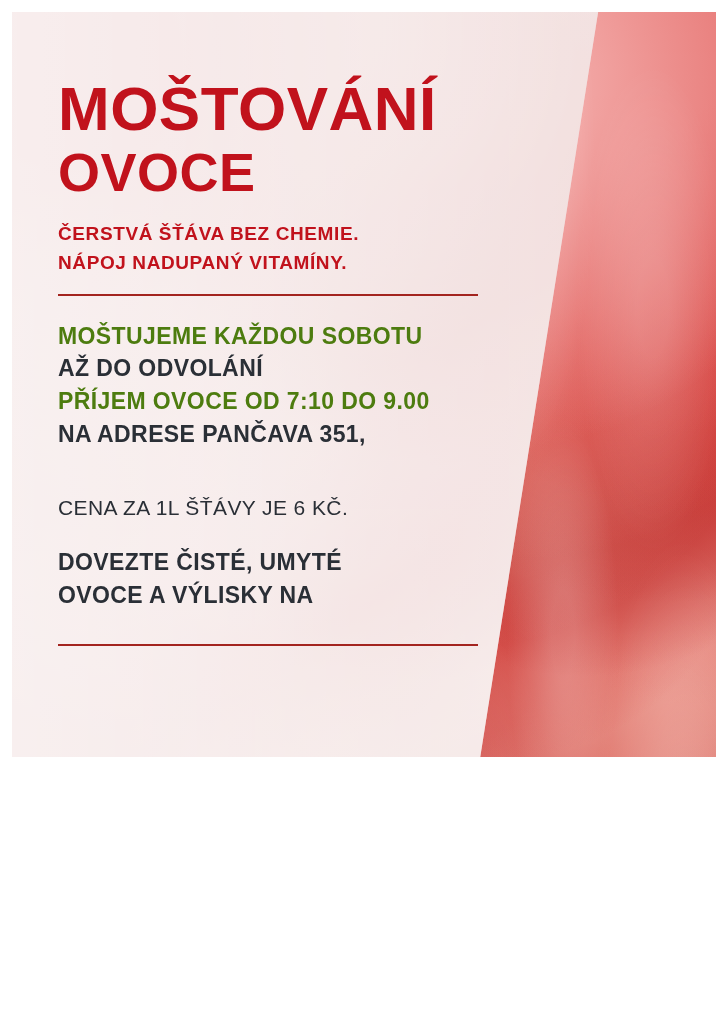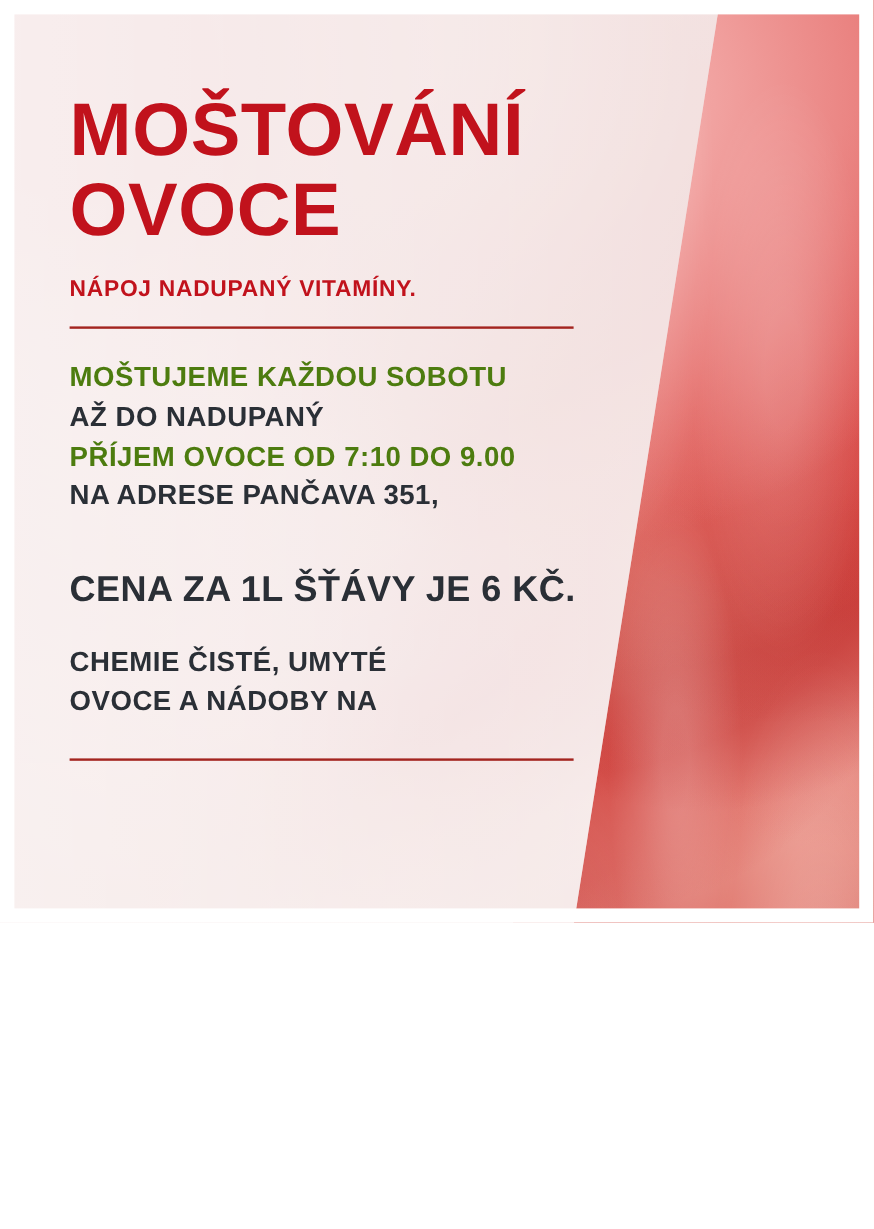--- a/index.html
+++ b/index.html
@@ -141,21 +141,21 @@
     color: #c1121c;
     font-size: 62px;
     line-height: 0.95;
     font-weight: bold;
     letter-spacing: 0.5px;
     margin: 0 0 4px 0;
     white-space: nowrap;
   }
   .title-line2 {
     color: #c1121c;
-    font-size: 62px;
+    font-size: 54px;
     line-height: 1.0;
     font-weight: bold;
     letter-spacing: 0.5px;
     margin: 6px 0 20px 0;
   }
 
   .subtitle {
     color: #c1121c;
     font-size: 19px;
     font-weight: bold;
@@ -184,22 +184,22 @@
     line-height: 1.42;
     margin: 0;
   }
   .red { color: #4d7c0f; }
   .dark { color: #2a2f36; }
 
   .gap-lg { height: 46px; }
   .gap-md { height: 26px; }
 
   .price {
-    font-size: 30px;
-    font-weight: bold;
+    font-size: 21px;
+    font-weight: normal;
     color: #2a2f36;
     letter-spacing: 0.4px;
     margin: 0;
   }
 
   .organizer {
     font-size: 19px;
     font-weight: bold;
     color: #2a2f36;
     letter-spacing: 0.5px;
@@ -220,36 +220,37 @@
     <div class="white-wash"></div>
   </div>
 
   <div class="diagonal-edge"></div>
 
   <div class="text-block">
 
     <div class="title">MOŠTOVÁNÍ</div>
     <div class="title-line2">OVOCE</div>
 
+    <p class="subtitle">ČERSTVÁ ŠŤÁVA BEZ CHEMIE.</p>
     <p class="subtitle">NÁPOJ NADUPANÝ VITAMÍNY.</p>
 
     <hr class="rule">
 
     <p class="line red">MOŠTUJEME KAŽDOU SOBOTU</p>
-    <p class="line dark">AŽ DO NADUPANÝ</p>
+    <p class="line dark">AŽ DO ODVOLÁNÍ</p>
     <p class="line red">PŘÍJEM OVOCE OD 7:10 DO 9.00</p>
     <p class="line dark">NA ADRESE PANČAVA 351,</p>
 
     <div class="gap-lg"></div>
 
     <p class="price">CENA ZA 1L ŠŤÁVY JE 6 KČ.</p>
 
     <div class="gap-md"></div>
 
-    <p class="line dark">CHEMIE ČISTÉ, UMYTÉ</p>
-    <p class="line dark">OVOCE A NÁDOBY NA</p>
+    <p class="line dark">DOVEZTE ČISTÉ, UMYTÉ</p>
+    <p class="line dark">OVOCE A VÝLISKY NA</p>
 
     <hr class="rule-bottom">
 
   </div>
 
   <div class="frame"></div>
 </div>
 
 </body></html>

